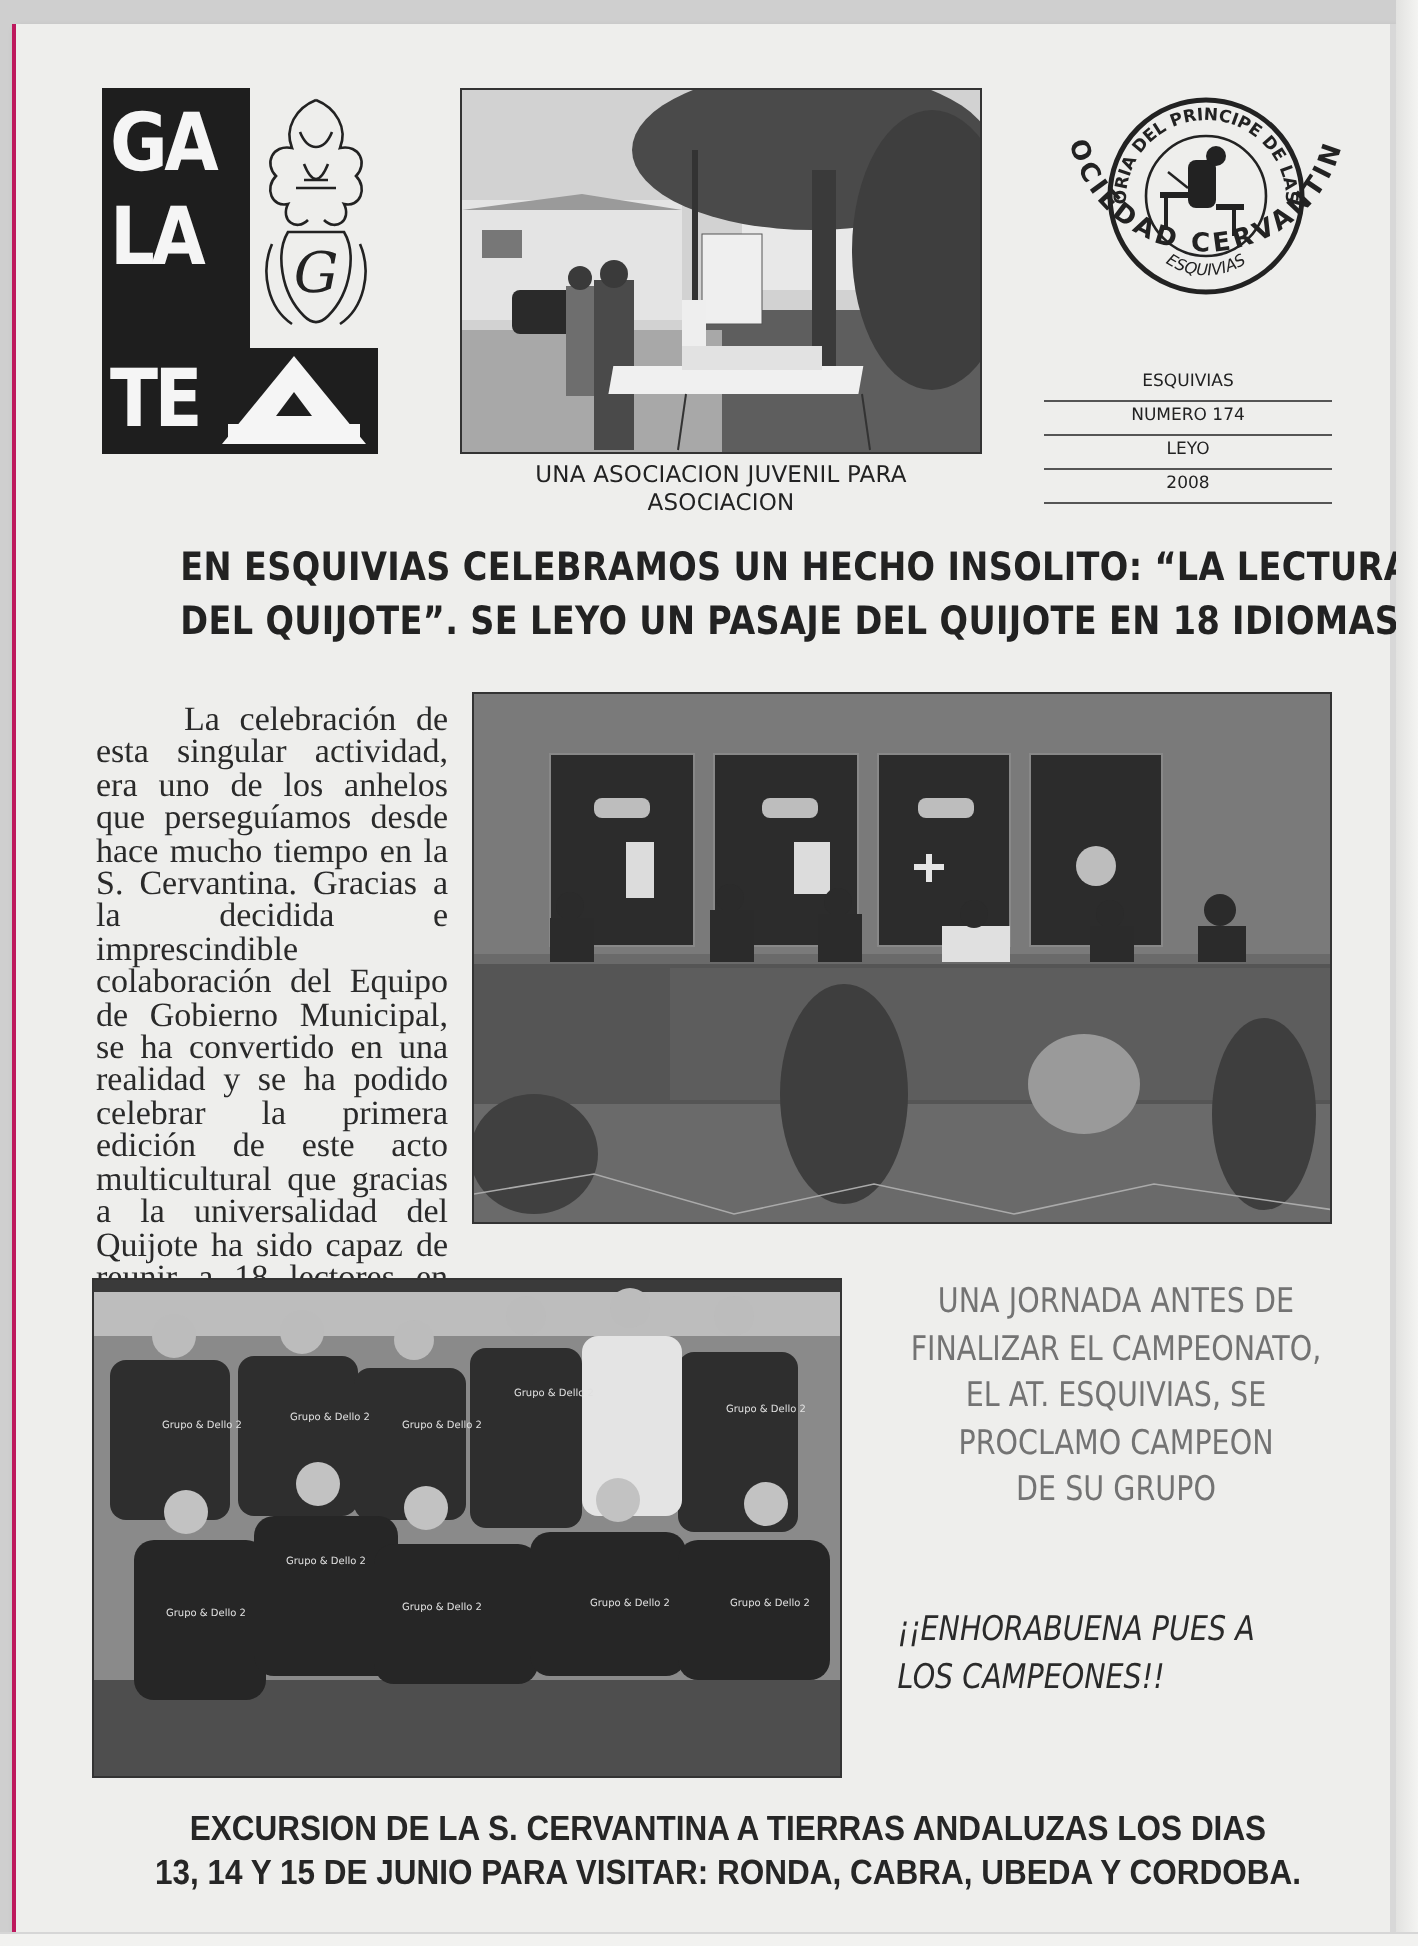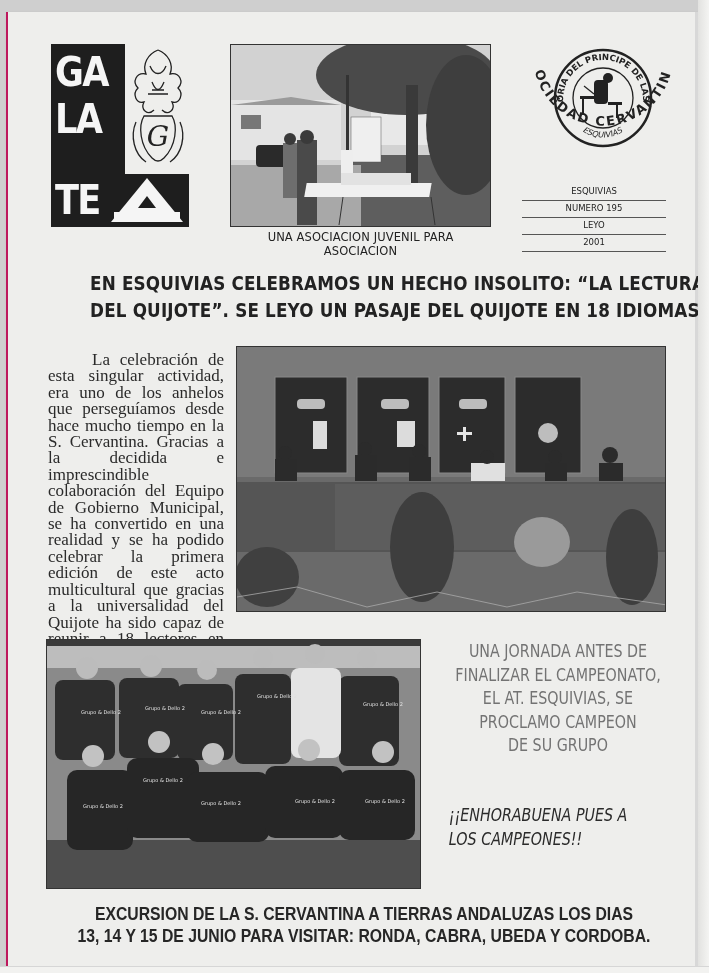--- a/index.html
+++ b/index.html
@@ -241,23 +241,23 @@
         <line x1="64" y1="50" x2="74" y2="58" stroke="#222" stroke-width="1.2"></line>
       </g>
       <text font-family="DejaVu Sans, sans-serif" font-size="13" font-weight="bold" fill="#222" letter-spacing="2">
         <textPath href="#ringOuter" startOffset="50%" text-anchor="middle">SOCIEDAD CERVANTINA</textPath>
       </text>
     </svg>
   </div>
 
   <div class="info-box">
     <div class="info-row">ESQUIVIAS</div>
-    <div class="info-row">NUMERO 195</div>
+    <div class="info-row">NUMERO 174</div>
     <div class="info-row">LEYO</div>
-    <div class="info-row">2001</div>
+    <div class="info-row">2008</div>
   </div>
 
   <div class="headline">
     <div>EN ESQUIVIAS CELEBRAMOS UN HECHO INSOLITO: “LA LECTURA UNIVERSAL</div>
     <div>DEL QUIJOTE”. SE LEYO UN PASAJE DEL QUIJOTE EN 18 IDIOMAS DIFERENTES.</div>
   </div>
 
   <div class="article">La celebración de esta singular actividad, era uno de los anhelos que perseguíamos desde hace mucho tiempo en la S. Cervantina. Gracias a la decidida e imprescindible colaboración del Equipo de Gobierno Municipal, se ha convertido en una realidad y se ha podido celebrar la primera edición de este acto multicultural que gracias a la universalidad del Quijote ha sido capaz de reunir a 18 lectores en otros tantos idiomas.</div>
 
   <div class="photo-mid">

